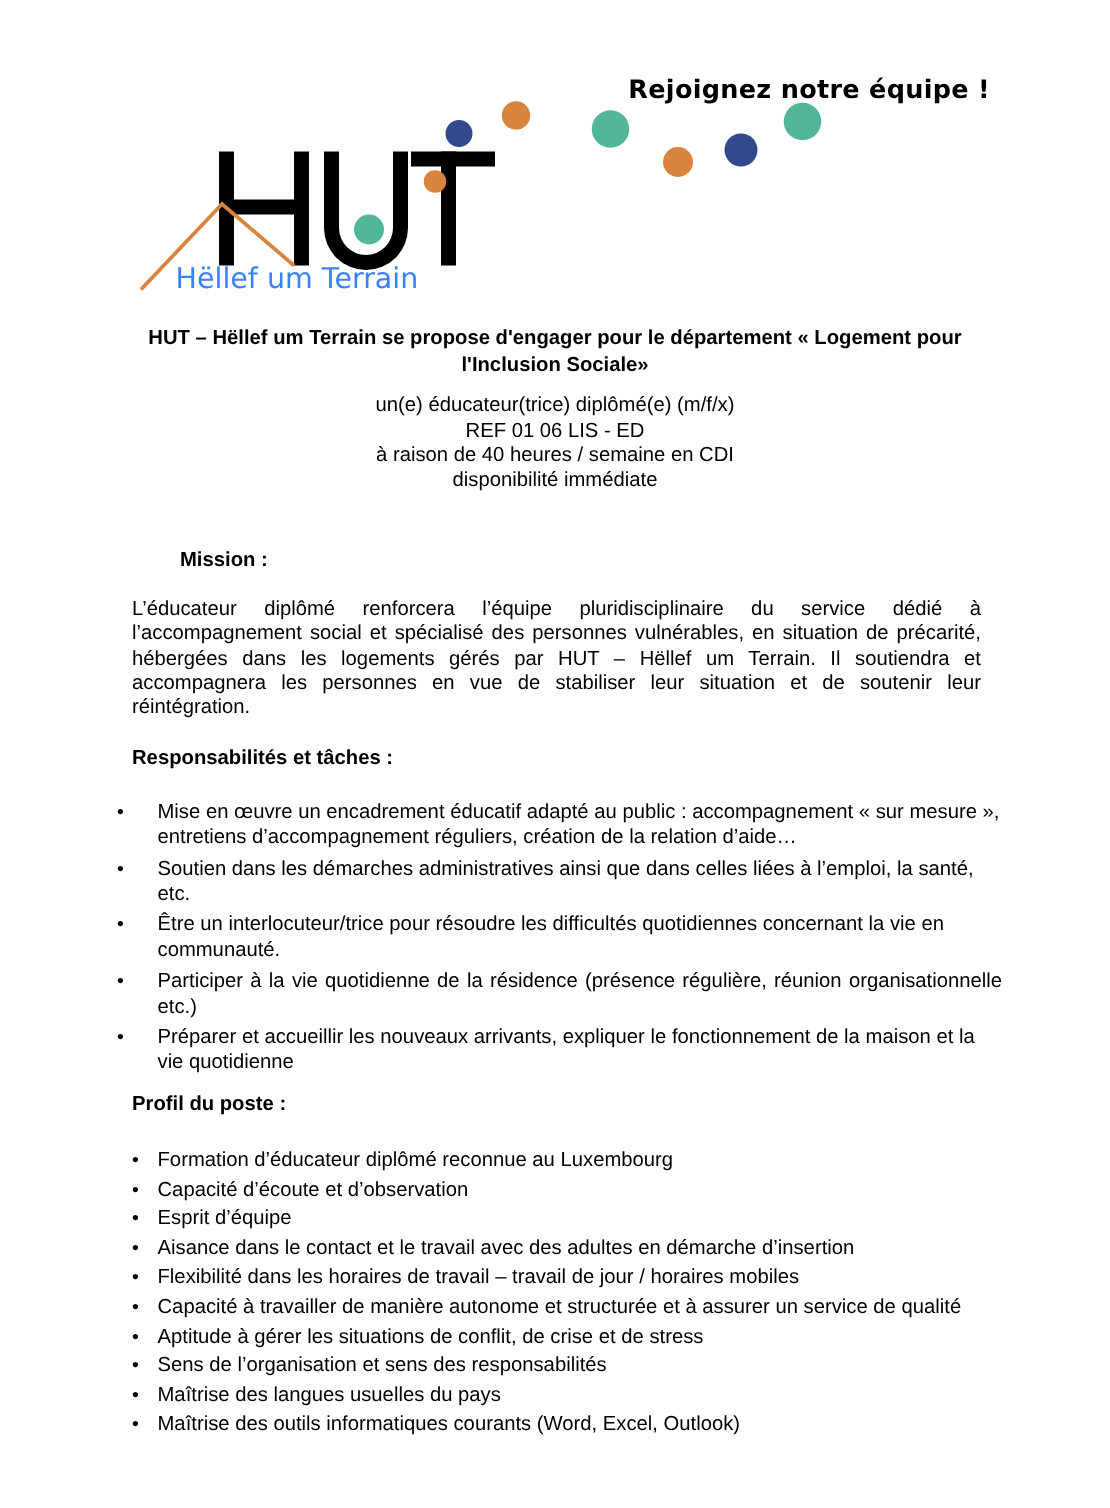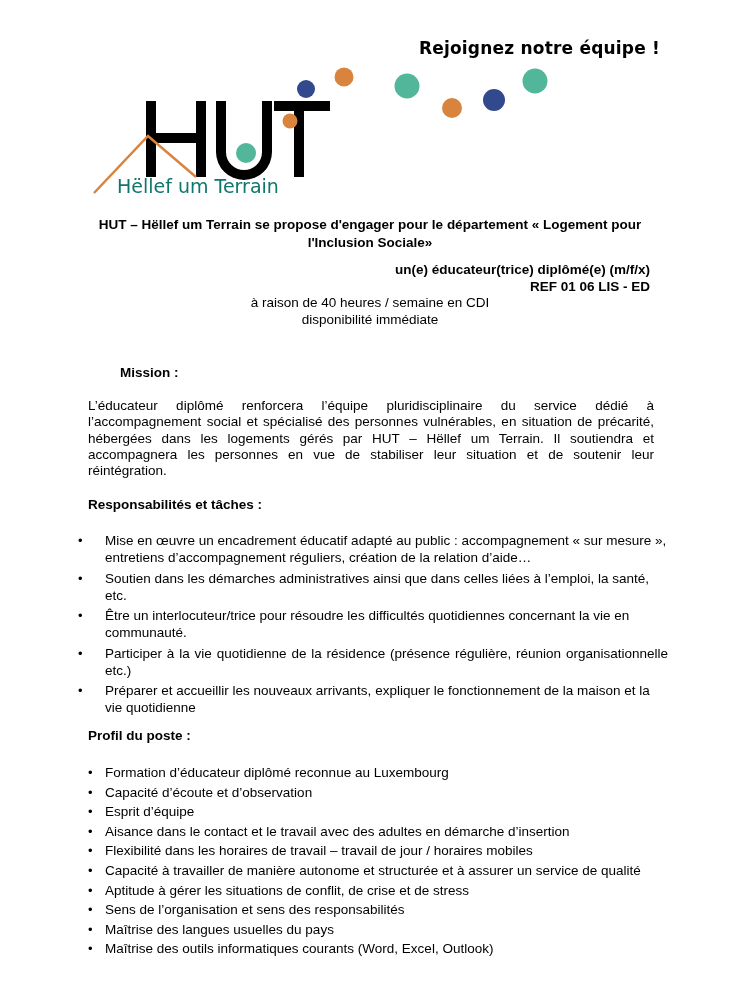--- a/index.html
+++ b/index.html
@@ -1,27 +1,27 @@
 <!DOCTYPE html>
 <html><head>
 <meta charset="utf-8">
 <style>
   html, body { margin:0; padding:0; background:#ffffff; }
   body { width:740px; height:1005px; position:relative; overflow:hidden;
          font-family:"Liberation Sans", sans-serif; color:#000; }
-  .tagline { position:absolute; top:38px; right:80px; font-family:"DejaVu Sans", sans-serif;
+  .tagline { position:absolute; top:50px; right:80px; font-family:"DejaVu Sans", sans-serif;
              font-weight:bold; font-size:17px; letter-spacing:0.2px; }
   .logo { position:absolute; left:88px; top:60px; width:560px; height:150px; }
   .logo-sub { position:absolute; left:117px; top:175px; font-family:"DejaVu Sans", sans-serif;
-              font-size:19px; color:#0f766e; }
+              font-size:19px; color:#3b82f6; }
   .intro { position:absolute; top:216px; left:90px; width:560px; text-align:center;
            font-size:13.5px; line-height:18px;font-weight:bold; }
   .job { position:absolute; top:262px; left:90px; width:560px; text-align:center;
          font-size:13.5px; line-height:16.5px; }
-  .job .b { font-weight:bold;text-align:right; }
+  .job .b { font-weight:normal; }
   .section-title { position:absolute; left:88px; font-weight:bold; font-size:13.5px; }
   .para { position:absolute; left:88px; width:566px; font-size:13.5px; line-height:16.3px;
           text-align:justify; }
   ul.list { position:absolute; left:78px; width:590px; margin:0; padding:0; list-style:none;
             font-size:13.5px; }
   ul.list li { position:relative; padding-left:27px; }
   ul.list li::before { content:"•"; position:absolute; left:0; top:0; font-size:13px; }
   ul.resp li { line-height:17px; margin-bottom:3.5px; }
   ul.resp li.just { text-align:justify; text-align-last:left; }
   ul.prof { left:88px; }

